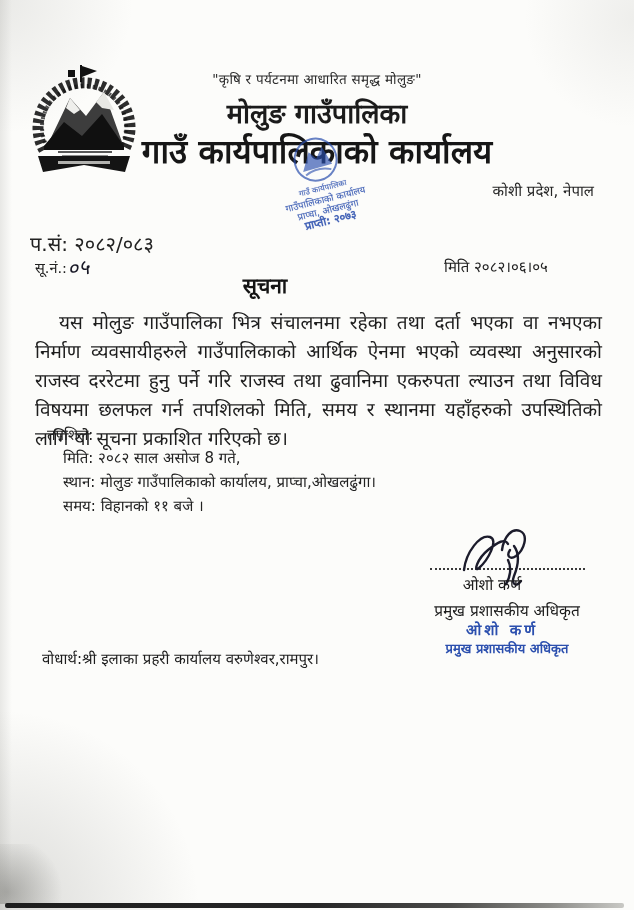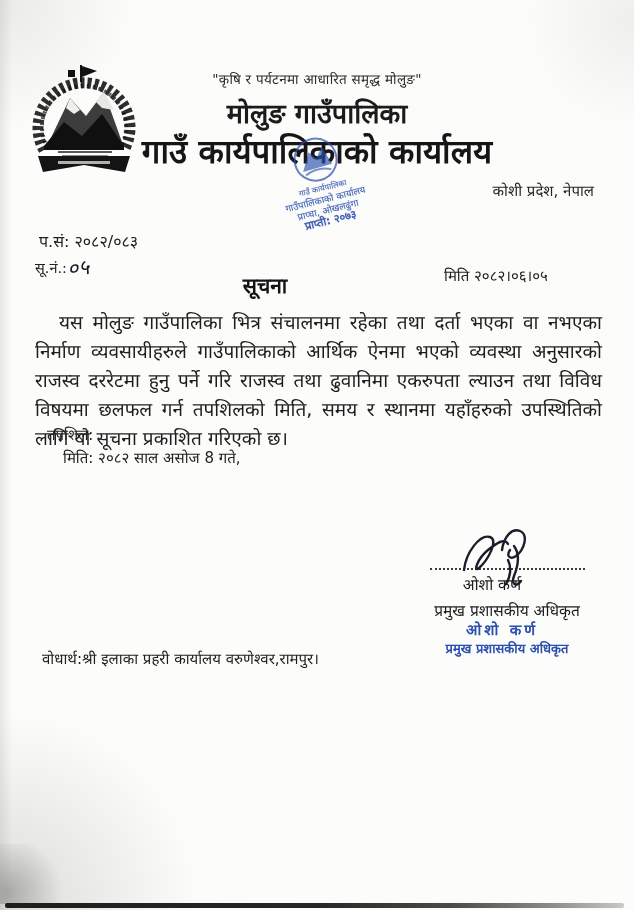--- a/index.html
+++ b/index.html
@@ -28,24 +28,24 @@
   .logo{left:24px;top:64px;width:120px;height:122px;}
   
   .stamp{left:246px;top:136px;width:150px;transform:rotate(-14deg);opacity:.88;text-align:center;}
   .stamp .emb{width:46px;height:46px;margin:0 auto 1px auto;}
   .stamp .s1{font-size:8px;}
   .stamp .s2{font-size:9.5px;}
   .stamp .s3{font-size:9.5px;}
   .stamp .s4{font-size:11px;font-weight:bold;}
   .stamp div{line-height:11px;color:#2b4fae;text-shadow:0 0 1px rgba(43,79,174,.35);}
   
-  .psn{left:39px;top:230px;font-size:16px;}
+  .psn{left:30px;top:230px;font-size:20px;}
   .snrow{left:35px;top:251px;font-size:14.5px;}
   .sn-hand{display:inline-block;font-size:21px;font-style:italic;transform:rotate(-6deg) translateY(2px);font-family:"DejaVu Serif","Liberation Serif",serif;color:#191927;}
-  .miti{left:444px;top:265px;font-size:15px;}
+  .miti{left:444px;top:256px;font-size:15px;}
   
   .suchana{top:271px;padding-right:104px;font-size:21px;font-weight:bold;color:#141414;}
   .body-par{left:35px;top:308px;width:567px;font-size:19px;line-height:29px;text-align:justify;text-indent:24px;color:#1d1d1d;}
   .tapasil{left:47px;top:424px;font-size:15px;}
   .det0{left:63px;top:447px;font-size:15px;}
   .det1{left:63px;top:471px;font-size:15px;}
   .det2{left:63px;top:495px;font-size:15px;}
   
   .sigblk{left:412px;top:526px;width:190px;text-align:center;}
   .sig-svg{position:absolute;left:46px;top:0px;width:100px;height:62px;}
@@ -114,20 +114,22 @@
   <div class="abs snrow ink">
     <span>सू.नं.:</span><span class="sn-hand">०५</span>
   </div>
   <div class="abs miti ink">मिति २०८२।०६।०५</div>
 
   <div class="abs ctr suchana">सूचना</div>
   <div class="abs body-par">यस मोलुङ गाउँपालिका भित्र संचालनमा रहेका तथा दर्ता भएका वा नभएका निर्माण व्यवसायीहरुले गाउँपालिकाको आर्थिक ऐनमा भएको व्यवस्था अनुसारको राजस्व दररेटमा हुनु पर्ने गरि राजस्व तथा ढुवानिमा एकरुपता ल्याउन तथा विविध विषयमा छलफल गर्न तपशिलको मिति, समय र स्थानमा यहाँहरुको उपस्थितिको लागि यो सूचना प्रकाशित गरिएको छ।</div>
 
   <div class="abs tapasil ink">तपशिल:</div>
   <div class="abs det0 ink">मिति: २०८२ साल असोज 8 गते,</div>
+  <div class="abs det1 ink">स्थान: मोलुङ गाउँपालिकाको कार्यालय, प्राप्चा,ओखलढुंगा।</div>
+  <div class="abs det2 ink">समय: विहानको ११ बजे ।</div>
 
   <div class="abs sigblk" style="height:140px;">
     <div class="dotline"></div>
     <svg class="sig-svg" viewBox="0 0 100 62">
       <g fill="none" stroke="#1c1c2c" stroke-width="2.4" stroke-linecap="round">
         <path d="M6,44 C8,26 22,8 32,11 C41,14 30,34 21,42 C15,47 19,33 30,24 C40,16 47,12 50,18"></path>
         <path d="M44,24 C46,10 54,2 62,5 C71,9 66,24 58,30 C52,34 48,30 52,24"></path>
         <path d="M56,20 C62,28 60,40 56,50 C53,58 58,62 63,55"></path>
         <path d="M50,34 C54,42 52,52 48,58"></path>
       </g>

